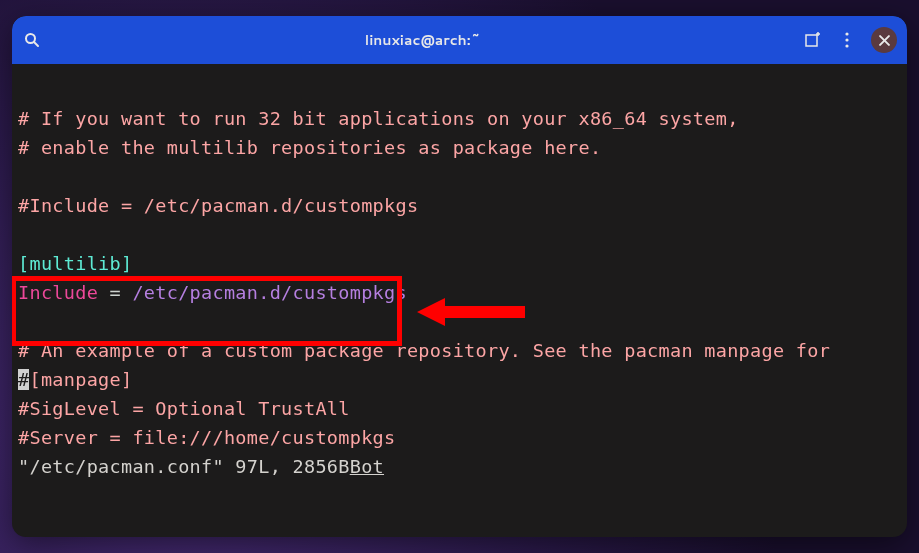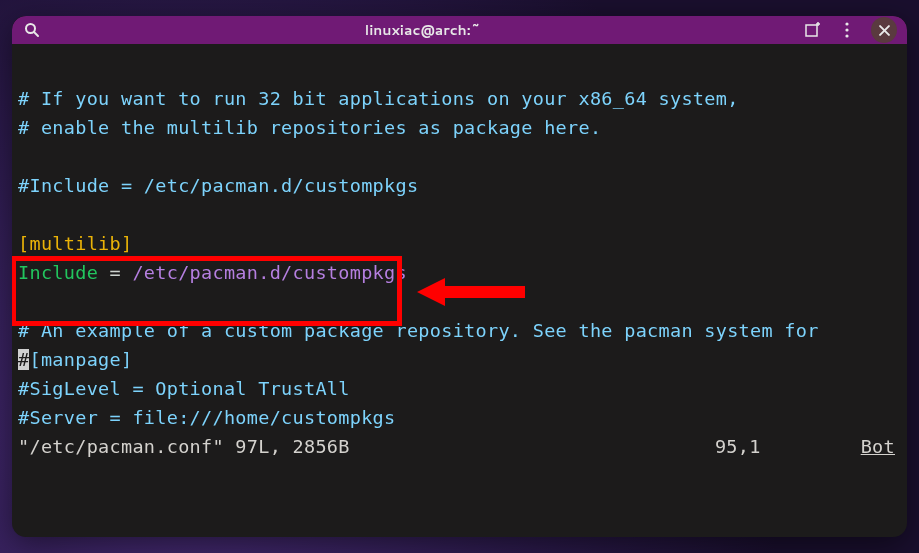--- a/index.html
+++ b/index.html
@@ -16,22 +16,22 @@
       top: 16px;
       left: 12px;
       right: 12px;
       bottom: 16px;
       background: #1c1b1b;
       border-radius: 14px;
       overflow: hidden;
       box-shadow: 0 8px 32px rgba(0,0,0,0.5);
     }
     .titlebar {
-      height: 28px;
-      background: #701a75;
+      height: 48px;
+      background: #1d4ed8;
       display: flex;
       align-items: center;
       padding: 0 10px;
       border-top-left-radius: 14px;
       border-top-right-radius: 14px;
     }
     .titlebar-left {
       flex: 0 0 auto;
       display: flex;
       align-items: center;
@@ -70,23 +70,23 @@
     }
     .terminal-body {
       padding: 40px 6px 6px 6px;
       font-size: 18.5px;
       line-height: 29px;
       font-weight: 500;
       letter-spacing: 0.3px;
       position: relative;
       height: calc(100% - 40px);
     }
-    .comment { color: #7dd3fc; }
-    .section { color: #eab308; }
-    .key { color: #22c55e; }
+    .comment { color: #fca5a5; }
+    .section { color: #5eead4; }
+    .key { color: #ec4899; }
     .eq { color: #cdd3cf; }
     .path { color: #b57fe0; }
     .cursor-bg {
       background: #d0d0d0;
       color: #1c1b1b;
     }
     .status-line {
       display: flex;
       color: #d4d2ce;
     }
@@ -146,27 +146,26 @@
 
   <div class="terminal-body">
     <div class="comment"># If you want to run 32 bit applications on your x86_64 system,</div>
     <div class="comment"># enable the multilib repositories as package here.</div>
     <div>&nbsp;</div>
     <div class="comment">#Include = /etc/pacman.d/custompkgs</div>
     <div>&nbsp;</div>
     <div><span class="section">[multilib]</span></div>
     <div><span class="key">Include</span><span class="eq"> = </span><span class="path">/etc/pacman.d/custompkgs</span></div>
     <div>&nbsp;</div>
-    <div class="comment"># An example of a custom package repository.  See the pacman system for</div>
+    <div class="comment"># An example of a custom package repository.  See the pacman manpage for</div>
     <div><span class="comment cursor-bg">#</span><span class="comment">[manpage]</span></div>
     <div class="comment">#SigLevel = Optional TrustAll</div>
     <div class="comment">#Server = file:///home/custompkgs</div>
     <div class="status-line">
       <span class="status-file">"/etc/pacman.conf" 97L, 2856B</span>
-      <span class="status-pos">95,1</span>
       <span class="status-bot">Bot</span>
     </div>
 
     <div class="highlight-box" style="left:-1px; top:212px; width:391px; height:70px;"></div>
     <svg class="arrow" style="left:405px; top:230px;" width="110" height="36" viewBox="0 0 110 36">
       <polygon points="0,18 28,4 28,12 108,12 108,24 28,24 28,32" fill="#ff0000"></polygon>
     </svg>
   </div>
 </div>
 

